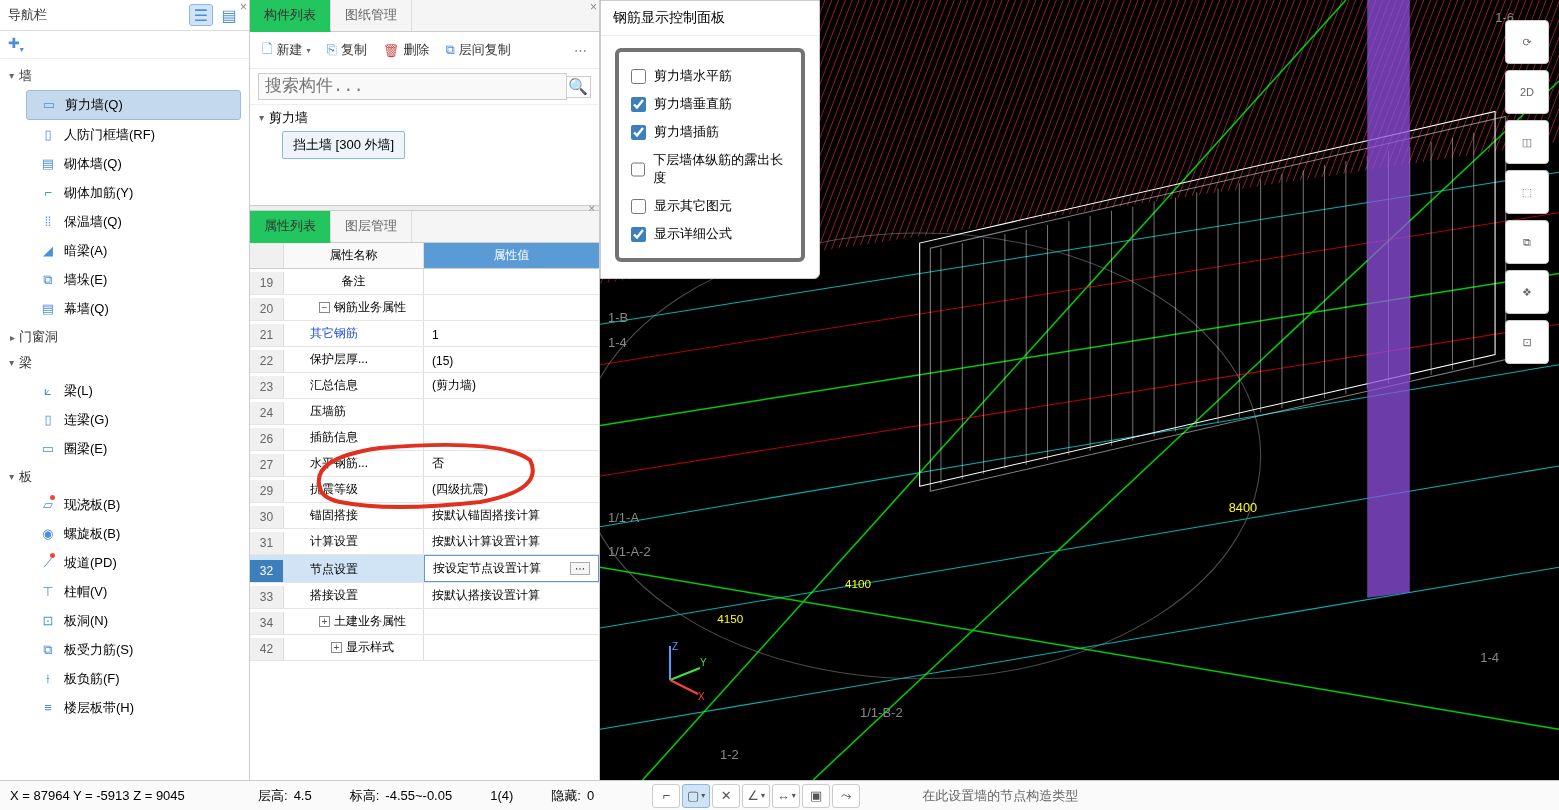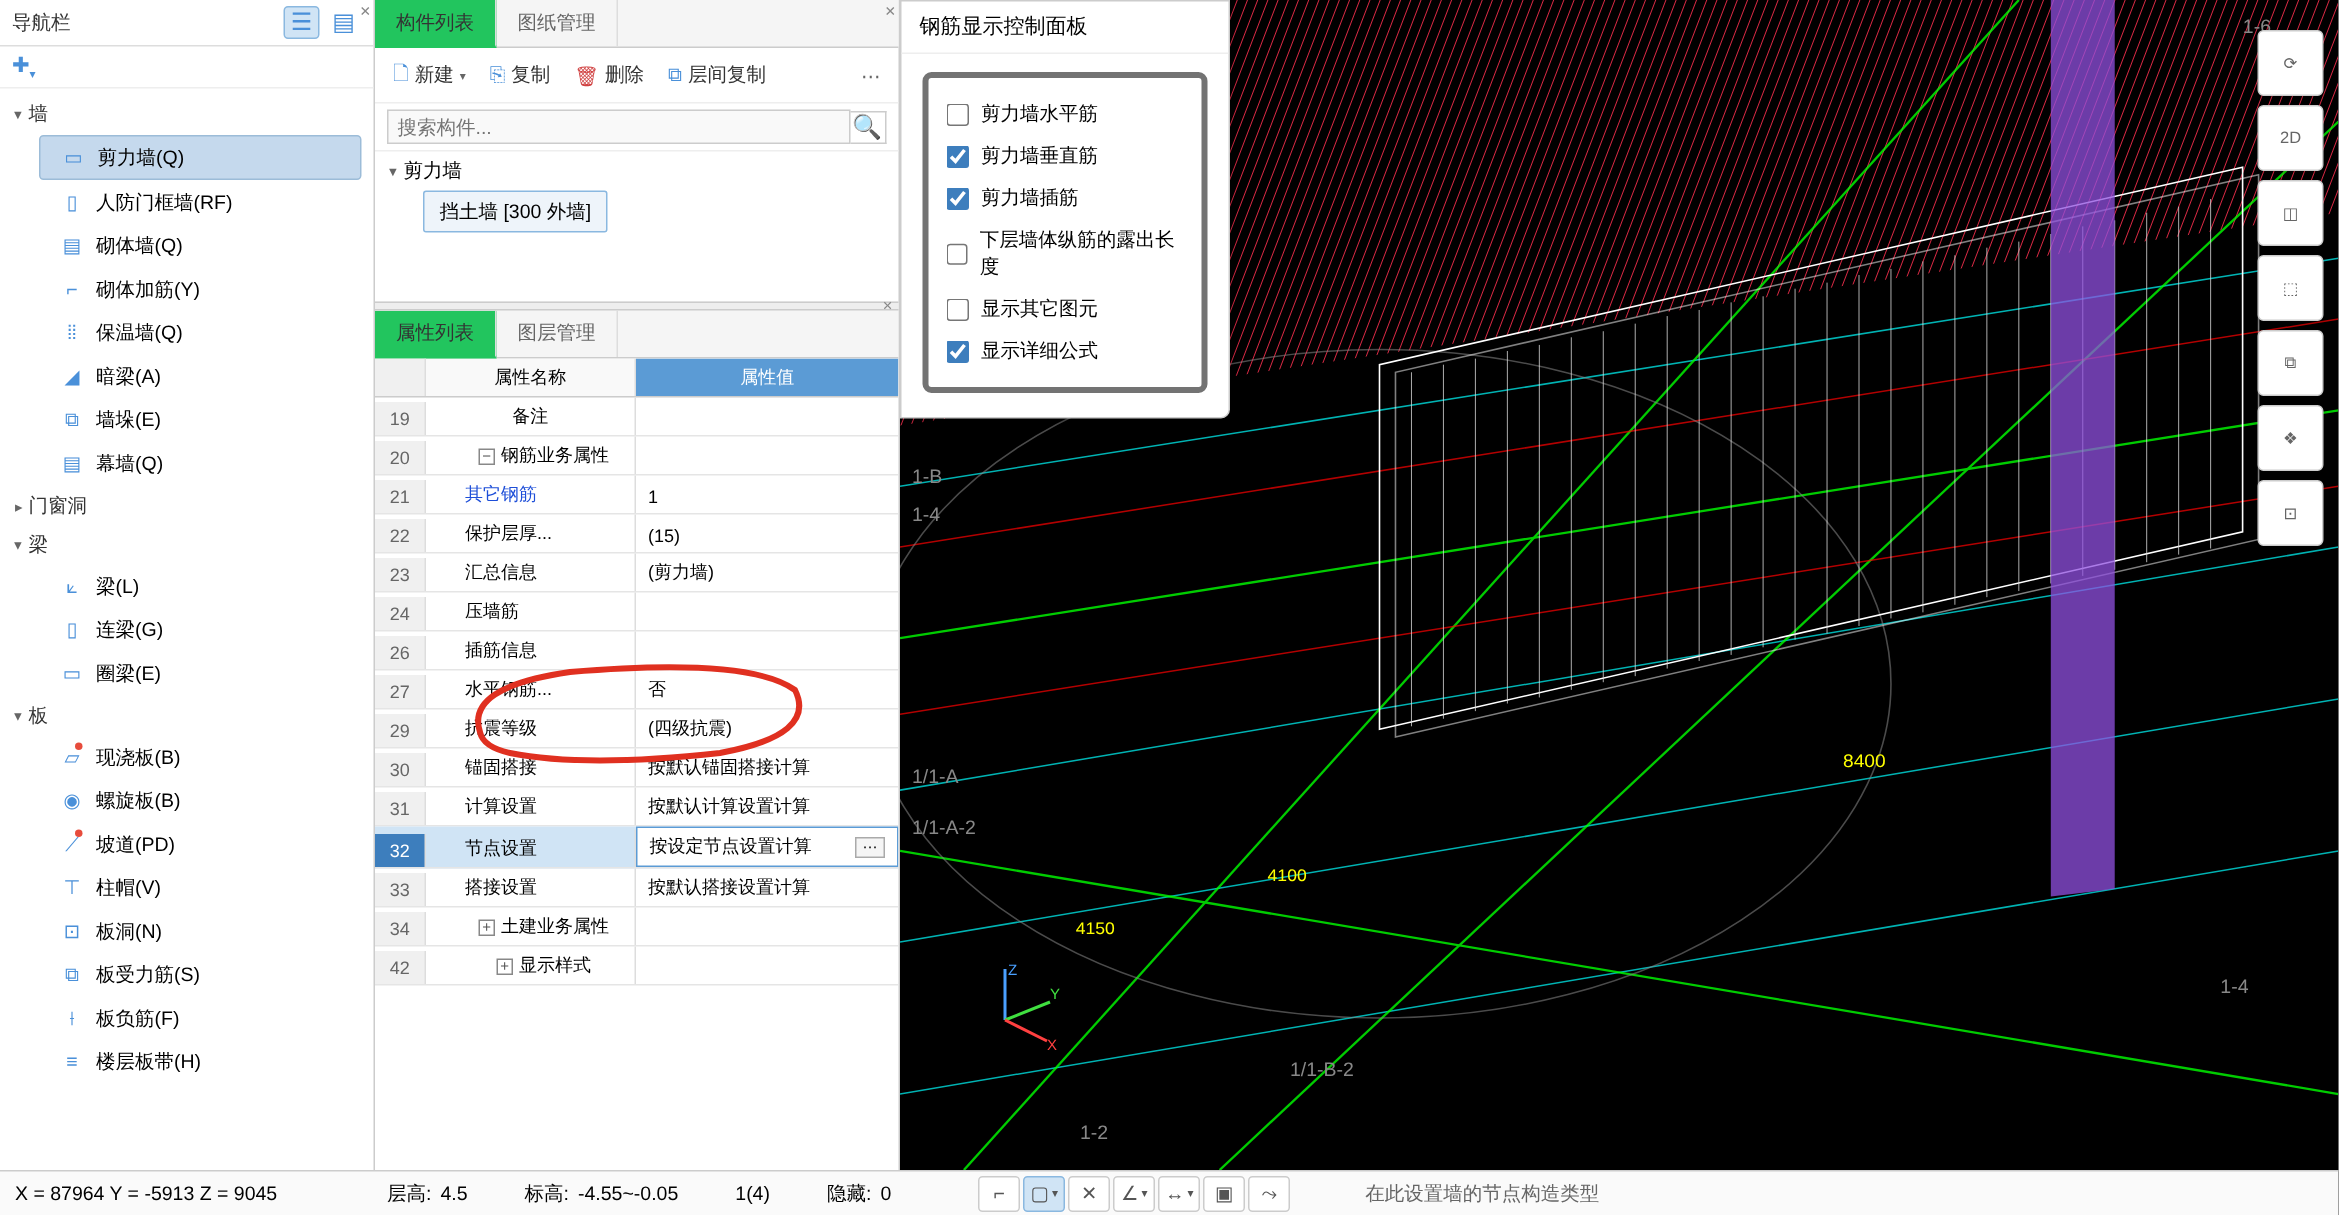--- a/index.html
+++ b/index.html
@@ -28,21 +28,21 @@
 
 .mid-panel { width: 350px; display: flex; flex-direction: column; border-right: 1px solid #ccc; position: relative; }
 .tabs { display: flex; border-bottom: 1px solid #ccc; background: #f5f5f5; }
 .tab { padding: 6px 14px; font-size: 13px; color: #666; cursor: pointer; border-right: 1px solid #ddd; }
 .tab.active { background: #22c55e; color: #333; border-bottom: 2px solid #22c55e; margin-bottom: -1px; }
 .comp-toolbar { display: flex; align-items: center; padding: 4px 6px; gap: 4px; border-bottom: 1px solid #eee; font-size: 13px; }
 .comp-tool-btn { display: flex; align-items: center; gap: 4px; padding: 3px 6px; cursor: pointer; color: #333; border-radius: 2px; }
 .comp-tool-icon { color: #4a90d9; }
 .more-btn { margin-left: auto; padding: 2px 6px; color: #666; cursor: pointer; }
 .comp-search { display: flex; align-items: center; padding: 4px 8px; border-bottom: 1px solid #eee; }
-.comp-search input { flex: 1; border: 1px solid #ccc; padding: 3px 6px; font-size: 13px; outline: none; background: #f9f9f9; }
+.comp-search input { flex: 1; border: 1px solid #ccc; padding: 3px 6px; font-size: 17px; outline: none; background: #f9f9f9; font-family: Liberation Mono, monospace; }
 .comp-search-btn { width: 24px; height: 22px; display: flex; align-items: center; justify-content: center; color: #666; cursor: pointer; border: 1px solid #ccc; border-left: none; }
 .comp-tree { flex: 0 0 100px; overflow-y: auto; padding: 4px 10px; font-size: 13px; }
 .comp-tree-group::before { content: "▸"; display: inline-block; margin-right: 4px; font-size: 10px; color: #666; transform: rotate(90deg); }
 .comp-tree-item { margin: 4px 0 4px 22px; padding: 4px 10px; background: #eef4fa; border: 1px solid #8ab8e0; border-radius: 2px; display: inline-block; cursor: pointer; }
 .splitter { height: 6px; background: #eee; border-top: 1px solid #ccc; border-bottom: 1px solid #ccc; cursor: row-resize; position: relative; }
 .splitter::after { content: "×"; position: absolute; right: 4px; top: -4px; font-size: 11px; color: #888; }
 .prop-area { flex: 1; display: flex; flex-direction: column; overflow: hidden; }
 .prop-table { flex: 1; overflow-y: auto; font-size: 12px; }
 .prop-header-row { display: flex; border-bottom: 1px solid #ccc; background: #f9f9f9; }
 .prop-row-num { width: 34px; text-align: center; padding: 4px 2px; border-right: 1px solid #ddd; background: #f0f0f0; color: #666; }
@@ -72,21 +72,21 @@
 .red-annot { position: absolute; top: 440px; left: 300px; pointer-events: none; }
 .axis-label { position: absolute; color: #888; font-size: 13px; font-family: sans-serif; }
 
 .status-bar { height: 30px; border-top: 1px solid #ccc; display: flex; align-items: center; padding: 0 10px; font-size: 13px; gap: 38px; background: #fafafa; }
 .status-coords { width: 210px; }
 .status-sec { display: flex; align-items: center; gap: 6px; }
 .status-icons { display: flex; align-items: center; gap: 2px; margin-left: 20px; }
 .sb-btn { width: 28px; height: 24px; border: 1px solid #ccc; border-radius: 3px; display: flex; align-items: center; justify-content: center; cursor: pointer; background: #fff; font-size: 13px; color: #555; }
 .sb-btn.active { background: #d0e4f5; border-color: #8ab8e0; }
 .sb-dd::after { content: "▾"; font-size: 8px; margin-left: 2px; }
-.status-hint { color: #666; margin-left: 12px; }
+.status-hint { color: #666; margin-left: 24px; }
 </style>
 </head>
 <body>
 
 <div class="main-area">
 
   <div class="nav-panel">
     <span class="panel-close">×</span>
     <div class="nav-header">
       <span class="nav-title">导航栏</span>

